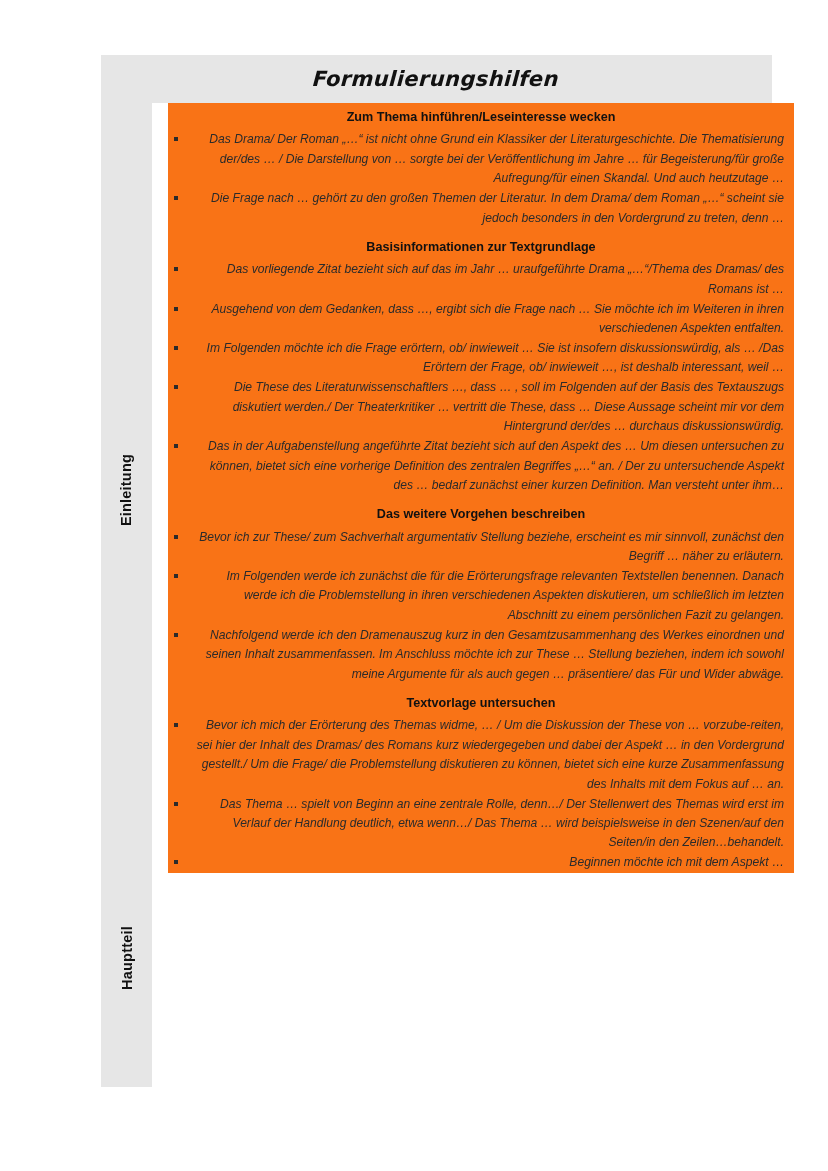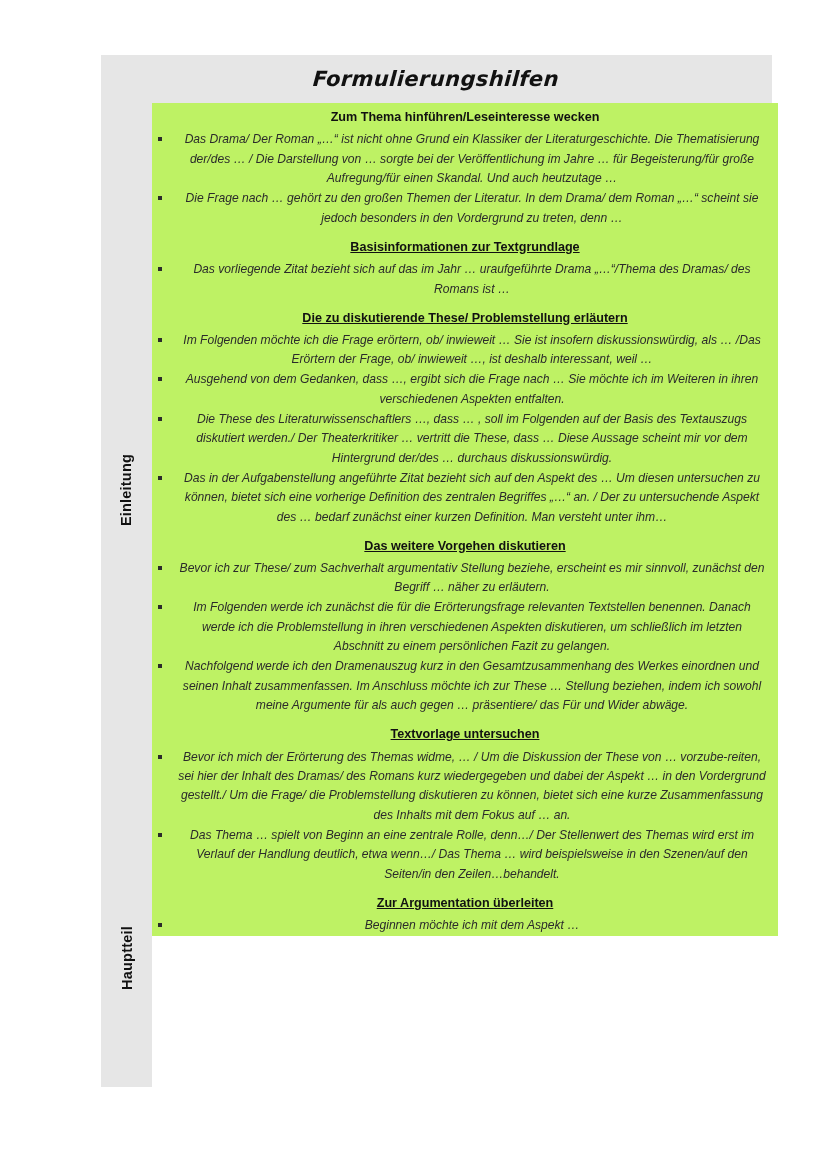--- a/index.html
+++ b/index.html
@@ -75,51 +75,51 @@
     font-weight: 700;
     color: #111111;
     letter-spacing: 0.2px;
   }
   #side-einleitung { top: 400px; height: 180px; }
   #side-hauptteil  { top: 890px; height: 135px; }
 
   
   #content {
     position: absolute;
-    left: 152px;
+    left: 168px;
     top: 103px;
     width: 626px;
-    background: #bef264;
+    background: #f97316;
   }
 
   .section-heading {
     text-align: center;
     font-size: 12.6px;
     font-weight: 700;
     color: #111111;
     margin: 0;
     padding: 6px 24px 5px 24px;
     line-height: 1.3;
   }
-  .section-heading.tight { padding-top: 10px; text-decoration: underline; }
+  .section-heading.tight { padding-top: 10px; }
 
   ul.bullets {
     list-style: none;
     margin: 0;
     padding: 0 10px 0 0;
   }
   ul.bullets li {
     position: relative;
     padding-left: 24px;
     margin: 0 0 0.5px 0;
     font-size: 12.1px;
     font-style: italic;
     line-height: 1.61;
     color: #2b2b2b;
-    text-align: center;
+    text-align: right;
   }
   ul.bullets li::before {
     content: "";
     position: absolute;
     left: 6px;
     top: 7px;
     width: 4px;
     height: 4px;
     background: #2b2b2b;
   }
@@ -147,37 +147,35 @@
 
   <div class="section-heading">Zum Thema hinführen/Leseinteresse wecken</div>
       <ul class="bullets">
         <li>Das Drama/ Der Roman „…“ ist nicht ohne Grund ein Klassiker der Literaturgeschichte. Die Thematisierung der/des … / Die Darstellung von … sorgte bei der Veröffentlichung im Jahre … für Begeisterung/für große Aufregung/für einen Skandal. Und auch heutzutage …</li>
         <li>Die Frage nach … gehört zu den großen Themen der Literatur. In dem Drama/ dem Roman „…“ scheint sie jedoch besonders in den Vordergrund zu treten, denn …</li>
       </ul>
       <div class="section-heading tight">Basisinformationen zur Textgrundlage</div>
       <ul class="bullets">
         <li>Das vorliegende Zitat bezieht sich auf das im Jahr … uraufgeführte Drama „…“/Thema des Dramas/ des Romans ist …</li>
       </ul>
-      <div class="section-heading tight">Die zu diskutierende These/ Problemstellung erläutern</div>
       <ul class="bullets">
+        <li>Ausgehend von dem Gedanken, dass …, ergibt sich die Frage nach … Sie möchte ich im Weiteren in ihren verschiedenen Aspekten entfalten.</li>
         <li>Im Folgenden möchte ich die Frage erörtern, ob/ inwieweit … Sie ist insofern diskussionswürdig, als … /Das Erörtern der Frage, ob/ inwieweit …, ist deshalb interessant, weil …</li>
-        <li>Ausgehend von dem Gedanken, dass …, ergibt sich die Frage nach … Sie möchte ich im Weiteren in ihren verschiedenen Aspekten entfalten.</li>
         <li>Die These des Literaturwissenschaftlers …, dass … , soll im Folgenden auf der Basis des Textauszugs diskutiert werden./ Der Theaterkritiker … vertritt die These, dass … Diese Aussage scheint mir vor dem Hintergrund der/des … durchaus diskussionswürdig.</li>
         <li>Das in der Aufgabenstellung angeführte Zitat bezieht sich auf den Aspekt des … Um diesen untersuchen zu können, bietet sich eine vorherige Definition des zentralen Begriffes „…“ an. / Der zu untersuchende Aspekt des … bedarf zunächst einer kurzen Definition. Man versteht unter ihm…</li>
       </ul>
-      <div class="section-heading tight">Das weitere Vorgehen diskutieren</div>
+      <div class="section-heading tight">Das weitere Vorgehen beschreiben</div>
       <ul class="bullets">
         <li>Bevor ich zur These/ zum Sachverhalt argumentativ Stellung beziehe, erscheint es mir sinnvoll, zunächst den Begriff … näher zu erläutern.</li>
         <li>Im Folgenden werde ich zunächst die für die Erörterungsfrage relevanten Textstellen benennen. Danach werde ich die Problemstellung in ihren verschiedenen Aspekten diskutieren, um schließlich im letzten Abschnitt zu einem persönlichen Fazit zu gelangen.</li>
         <li>Nachfolgend werde ich den Dramenauszug kurz in den Gesamtzusammenhang des Werkes einordnen und seinen Inhalt zusammenfassen. Im Anschluss möchte ich zur These … Stellung beziehen, indem ich sowohl meine Argumente für als auch gegen … präsentiere/ das Für und Wider abwäge.</li>
       </ul>
       <div class="section-heading tight">Textvorlage untersuchen</div>
       <ul class="bullets">
         <li>Bevor ich mich der Erörterung des Themas widme, … / Um die Diskussion der These von … vorzube-reiten, sei hier der Inhalt des Dramas/ des Romans kurz wiedergegeben und dabei der Aspekt … in den Vordergrund gestellt./ Um die Frage/ die Problemstellung diskutieren zu können, bietet sich eine kurze Zusammenfassung des Inhalts mit dem Fokus auf … an.</li>
         <li>Das Thema … spielt von Beginn an eine zentrale Rolle, denn…/ Der Stellenwert des Themas wird erst im Verlauf der Handlung deutlich, etwa wenn…/ Das Thema … wird beispielsweise in den Szenen/auf den Seiten/in den Zeilen…behandelt.</li>
       </ul>
-      <div class="section-heading tight">Zur Argumentation überleiten</div>
       <ul class="bullets">
         <li>Beginnen möchte ich mit dem Aspekt …</li>
       </ul>
     </div>
 
 </div>
 
 </body></html>

